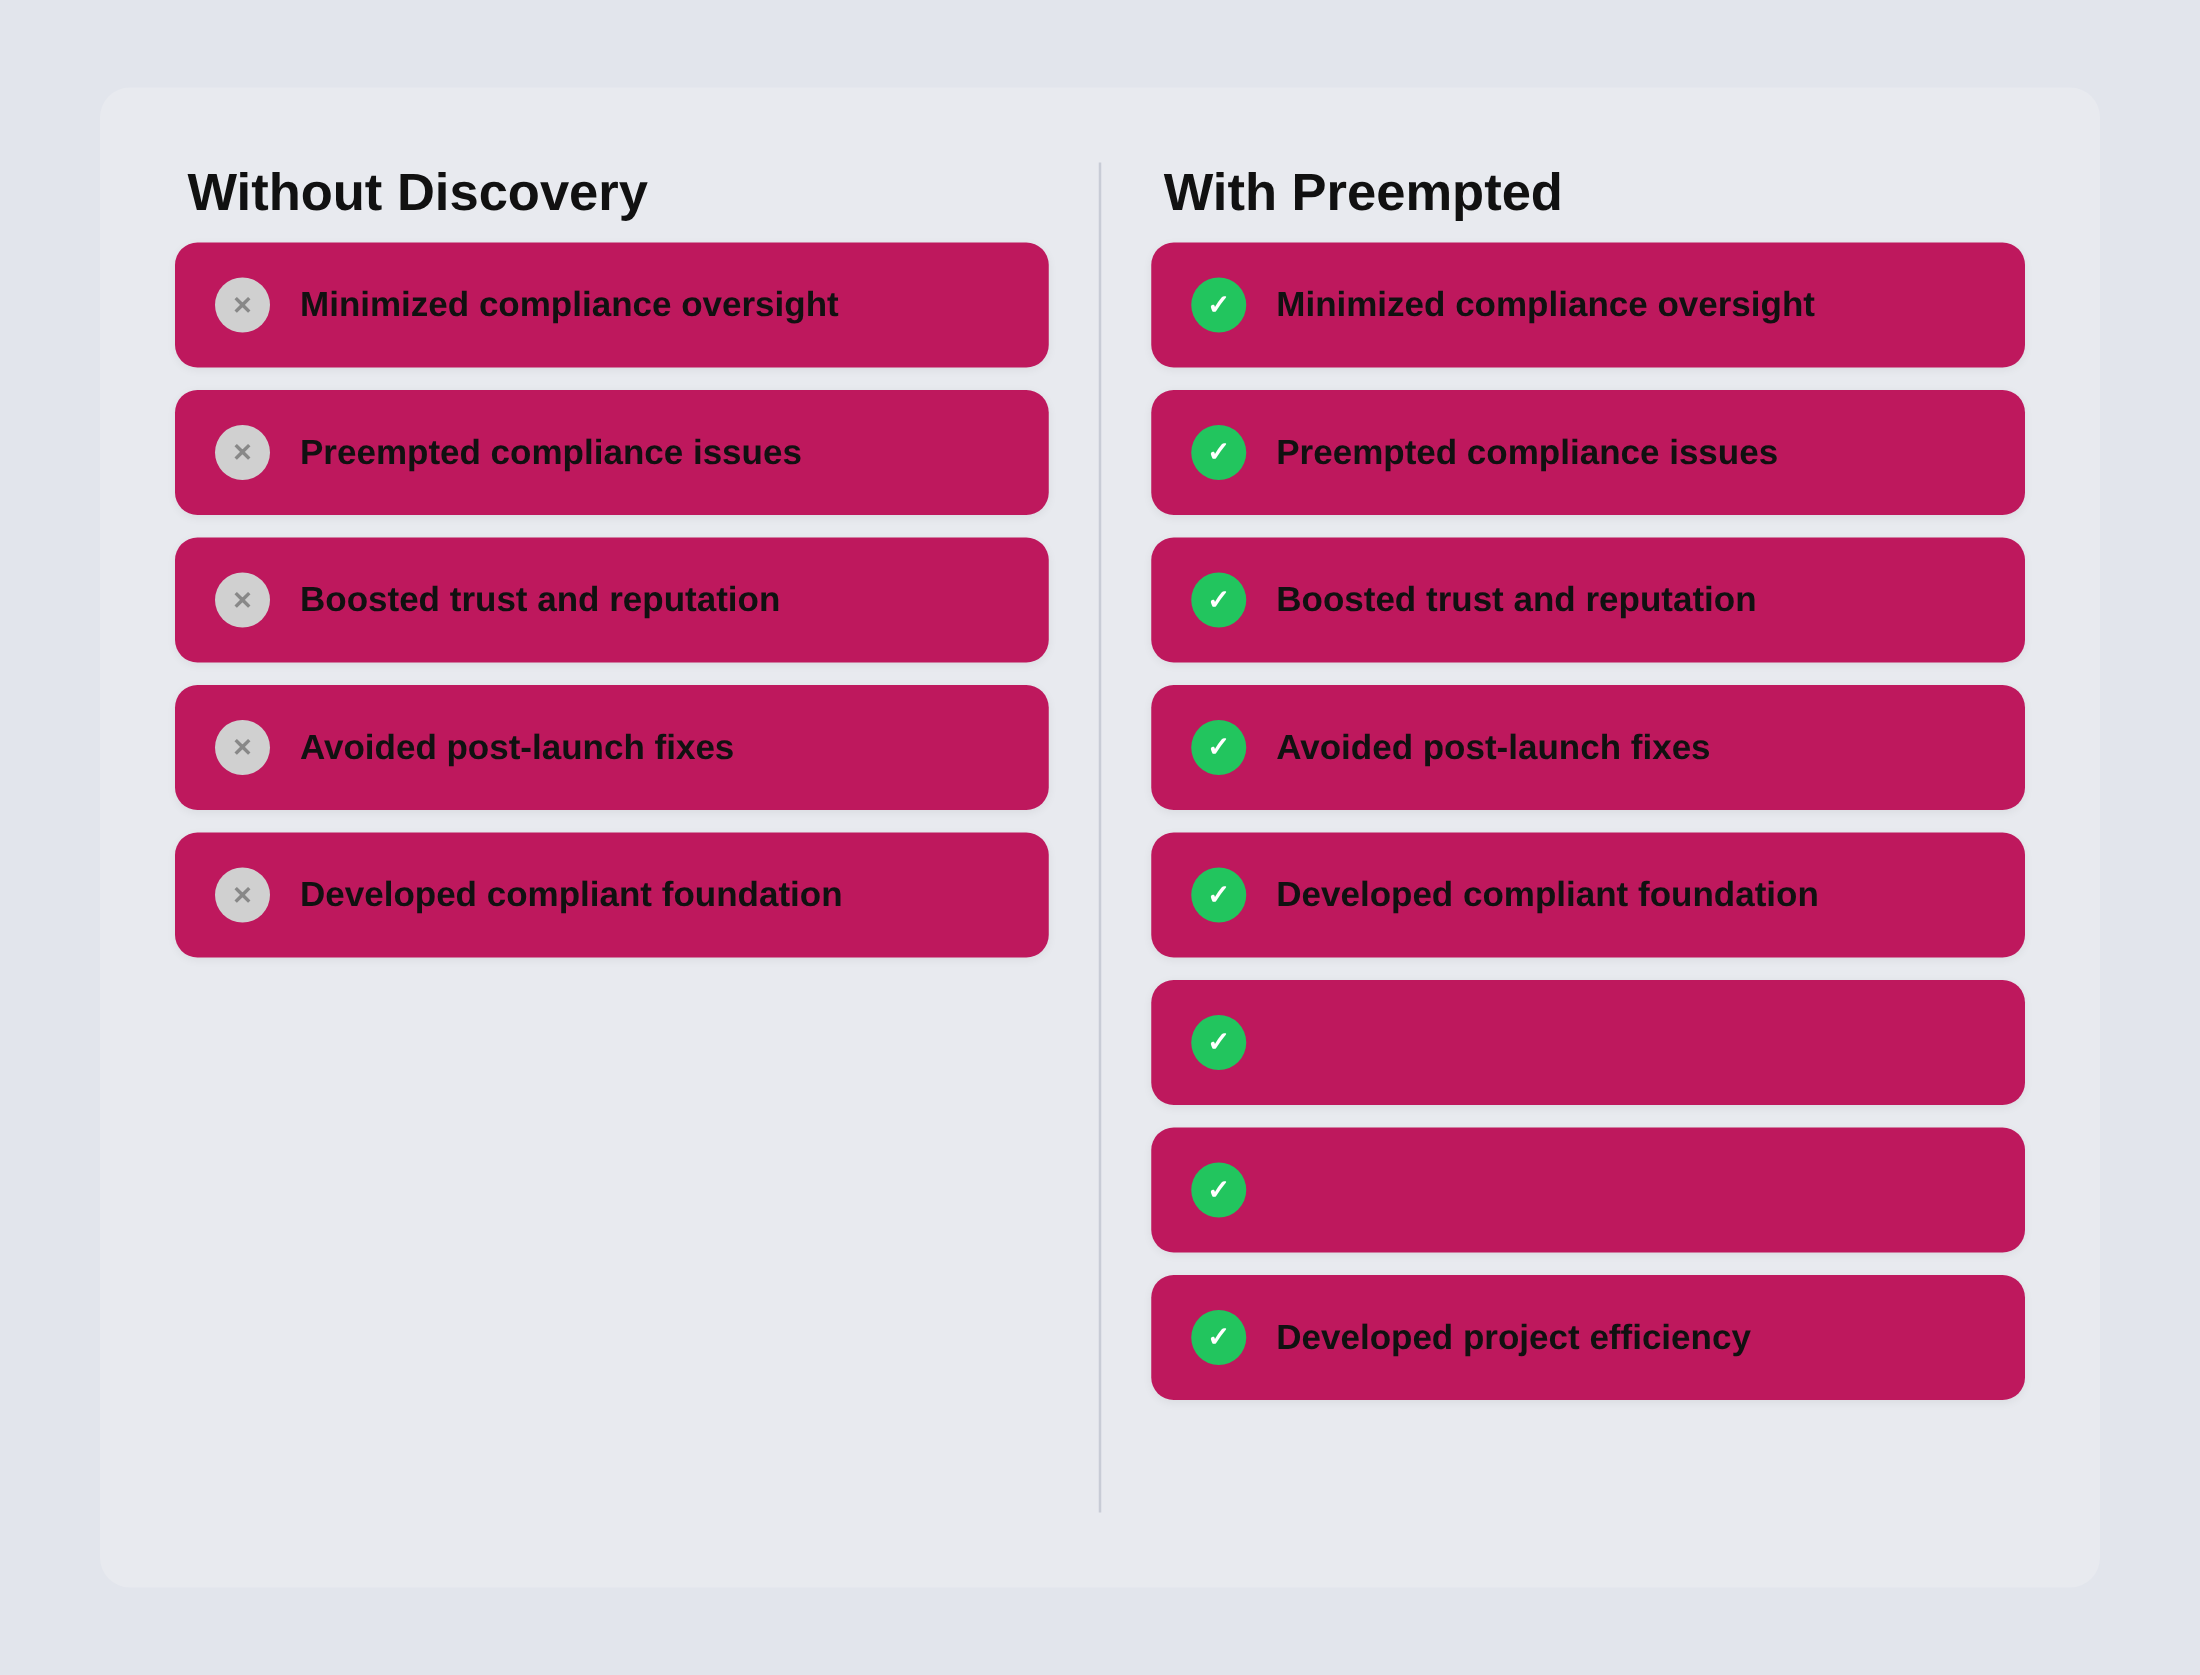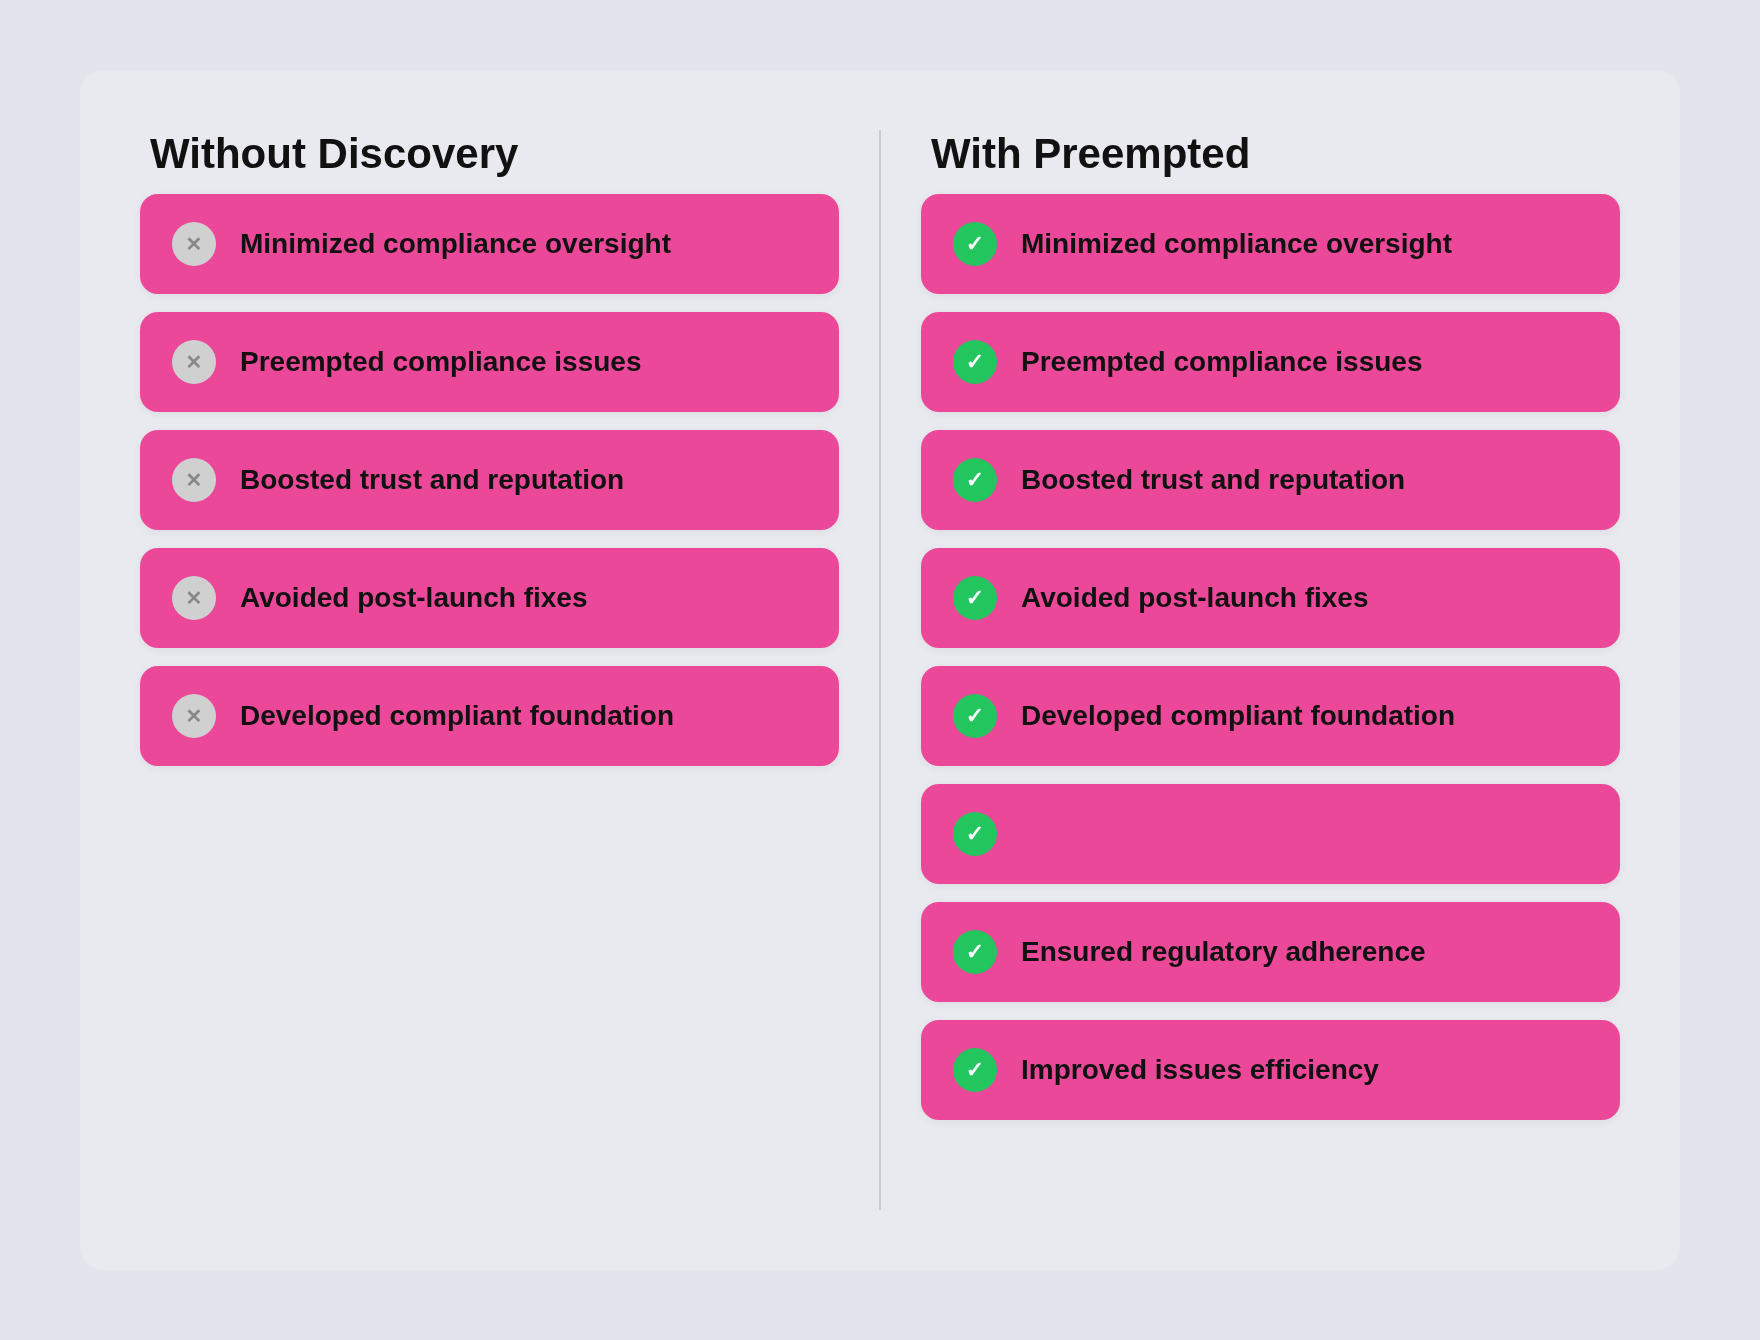--- a/index.html
+++ b/index.html
@@ -44,21 +44,21 @@
       padding-left: 10px;
     }
 
     .items-list {
       display: flex;
       flex-direction: column;
       gap: 18px;
     }
 
     .item-card {
-      background-color: #ec4899;
+      background-color: #be185d;
       border-radius: 18px;
       padding: 28px 32px;
       display: flex;
       align-items: center;
       gap: 24px;
       box-shadow: 0 2px 8px rgba(0,0,0,0.06);
     }
 
     .item-text {
       font-size: 28px;
@@ -162,21 +162,20 @@
         </div>
         <div class="item-card">
           <span class="icon-check"></span>
           <span class="item-text">Developed compliant foundation</span>
         </div>
         <div class="item-card">
           <span class="icon-check"></span>
         </div>
         <div class="item-card">
           <span class="icon-check"></span>
-          <span class="item-text">Ensured regulatory adherence</span>
         </div>
         <div class="item-card">
           <span class="icon-check"></span>
-          <span class="item-text">Improved issues efficiency</span>
+          <span class="item-text">Developed project efficiency</span>
         </div>
       </div>
   </div>
 </div>
 
 </body></html>

